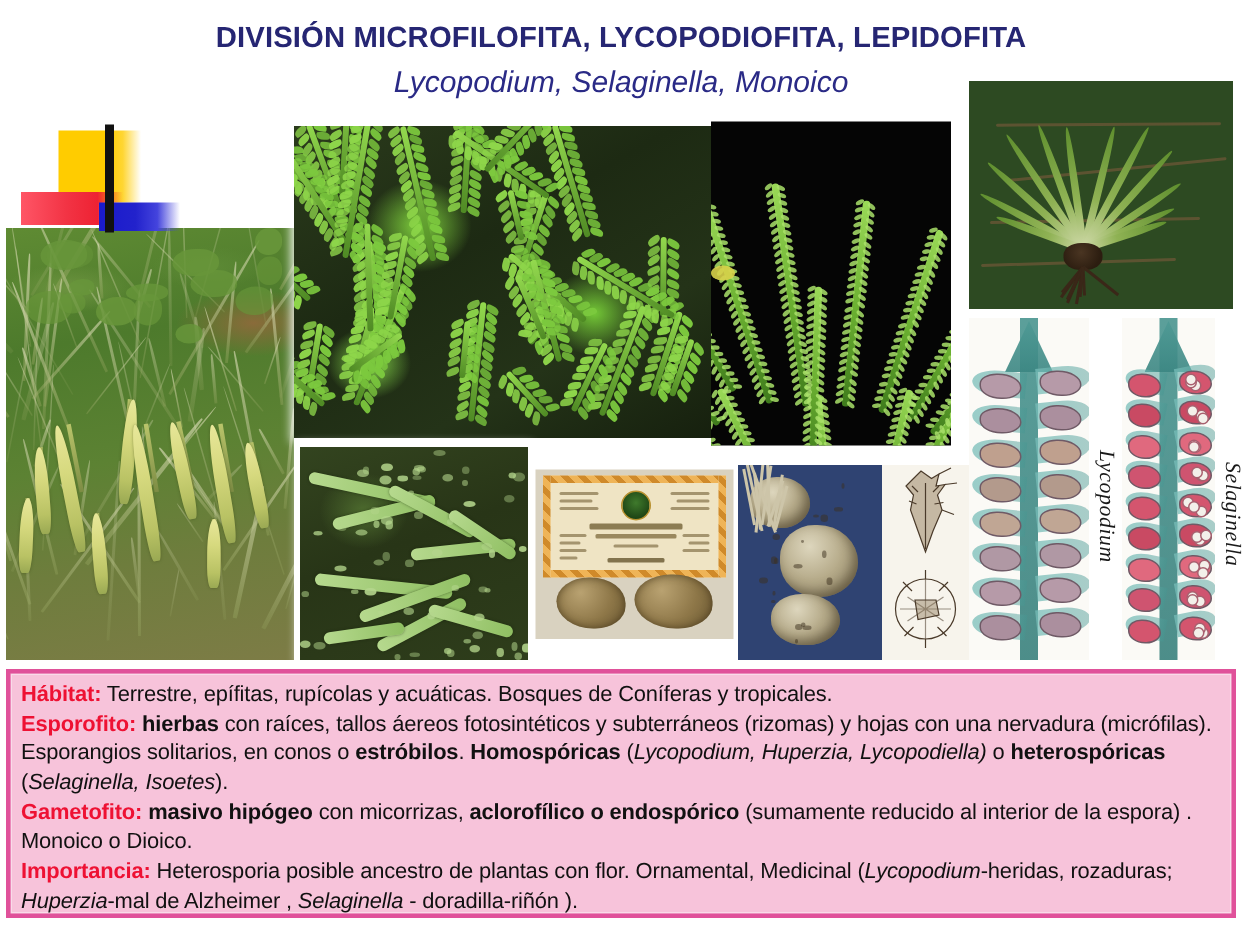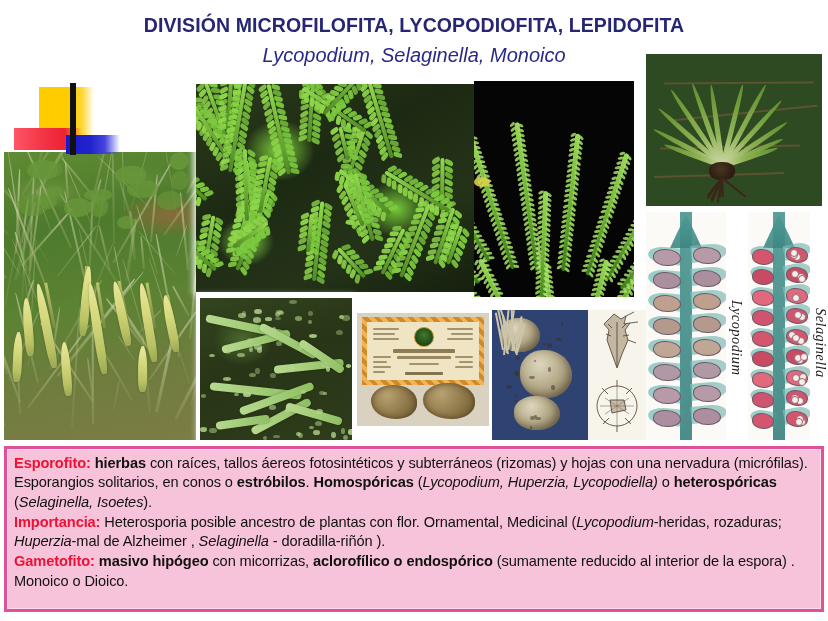--- a/index.html
+++ b/index.html
@@ -1944,17 +1944,18 @@
       <div class="sporangium" style="left:4px; top:200.55555555555554px; width:20px; height:14px; background:#d4556e;"></div>
       <div style="position:absolute; left:49.82942386831276px; top:205.55918209876543px; width:6px; height:6px; border-radius:50%; background:#f3f0ea; border:1px solid #a8606f;"></div>
       <div style="position:absolute; left:47.99681069958848px; top:202.99164094650206px; width:6px; height:6px; border-radius:50%; background:#f3f0ea; border:1px solid #a8606f;"></div>
       <div style="position:absolute; left:46.596296296296295px; top:205.89940843621397px; width:6px; height:6px; border-radius:50%; background:#f3f0ea; border:1px solid #a8606f;"></div>
     </div>
 </div>
 <div class="section-label" style="left:812px; top:308px;">Selaginella</div>
 
 <div class="desc-box">
   <div class="desc-text" id="desc-text">
+      <p><span class="hdr">Hábitat:</span><span> Terrestre, epífitas, rupícolas y acuáticas. Bosques de Coníferas y tropicales.</span></p>
       <p><span class="hdr">Esporofito:</span><span> </span><span class="b">hierbas</span><span> con raíces, tallos áereos fotosintéticos y subterráneos (rizomas) y hojas con una nervadura (micrófilas). Esporangios solitarios, en conos o </span><span class="b">estróbilos</span><span>. </span><span class="b">Homospóricas</span><span>  (</span><span class="i">Lycopodium, Huperzia, Lycopodiella)</span><span> o </span><span class="b">heterospóricas</span><span> (</span><span class="i">Selaginella, Isoetes</span><span>).</span></p>
+      <p><span class="hdr">Gametofito:</span><span>  </span><span class="b">masivo hipógeo</span><span> con micorrizas,  </span><span class="b">aclorofílico o endospórico</span><span> (sumamente reducido al interior de la espora) . Monoico o Dioico.</span></p>
       <p><span class="hdr">Importancia:</span><span> Heterosporia posible ancestro de plantas  con flor. Ornamental, Medicinal (</span><span class="i">Lycopodium</span><span>-heridas, rozaduras; </span><span class="i">Huperzia</span><span>-mal de Alzheimer , </span><span class="i">Selaginella</span><span> - doradilla-riñón ).</span></p>
-      <p><span class="hdr">Gametofito:</span><span>  </span><span class="b">masivo hipógeo</span><span> con micorrizas,  </span><span class="b">aclorofílico o endospórico</span><span> (sumamente reducido al interior de la espora) . Monoico o Dioico.</span></p>
     </div>
 </div>
 
 </body></html>

